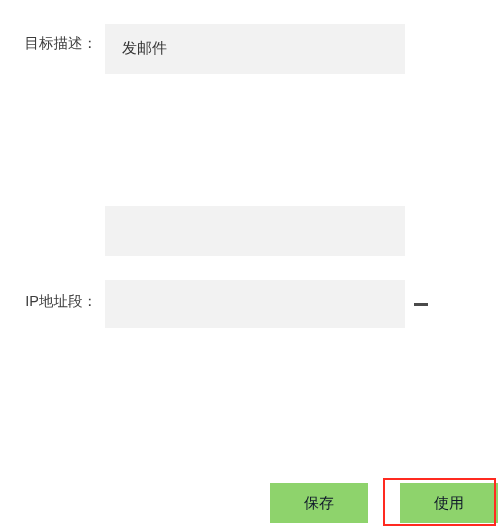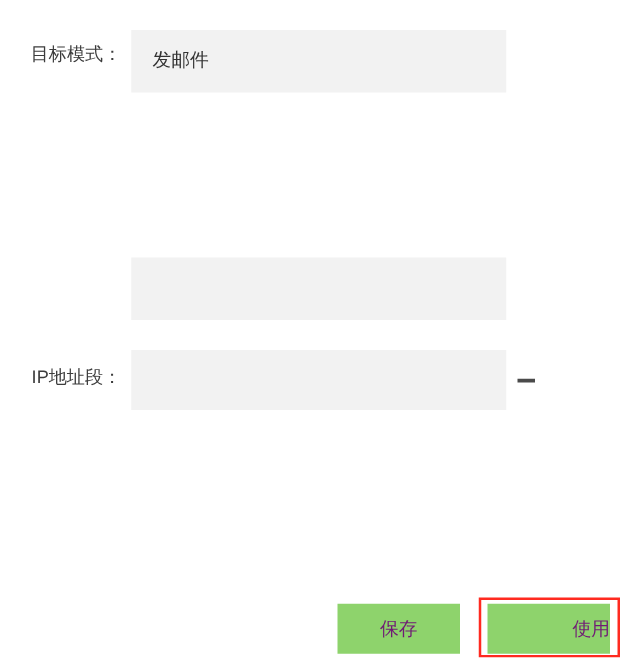--- a/index.html
+++ b/index.html
@@ -79,21 +79,21 @@
     position: absolute;
     border: 2px solid #ff2a20;
     box-sizing: border-box;
     pointer-events: none;
   }
 
   .btn {
     position: absolute;
     background: #8ed36c;
     border: none;
-    color: #701a75;
+    color: #0f172a;
     font-size: 15px;
     font-family: "Liberation Sans", "DejaVu Sans", sans-serif;
     cursor: pointer;
     padding: 0;
     text-align: center;
     box-sizing: border-box;
   }
 
   
   #row-desc        { top: 12px;  height: 50px; }
@@ -114,30 +114,30 @@
 
   #f-ip2           { top: 206px; width: 300px; height: 50px; }
 
   #row-svc         { top: 275px; height: 40px; }
 
   #row-port        { top: 342px; height: 46px; }
 
   #row-proto       { top: 410px; height: 46px; }
 
   #btn-save        { top: 483px; left: 270px; width: 98px; height: 40px; }
-  #btn-apply       { top: 483px; left: 390px; width: 98px; height: 40px; text-align: right; }
+  #btn-apply       { top: 483px; left: 400px; width: 98px; height: 40px; }
   #box-apply       { top: 478px; left: 383px; width: 113px; height: 48px; }
 </style>
 </head>
 <body>
 
 <div class="form">
 
   <div class="row" id="row-desc">
-    <div class="label">目标模式：</div>
+    <div class="label">目标描述：</div>
     <div class="field" id="f-desc">
       <span class="field-text">发邮件</span>
     </div>
   </div>
 
 
   <div class="row" id="row-ip">
     <div class="label">IP地址段：</div>
     <div class="field" id="f-ip1">
       <span class="field-text"></span>

